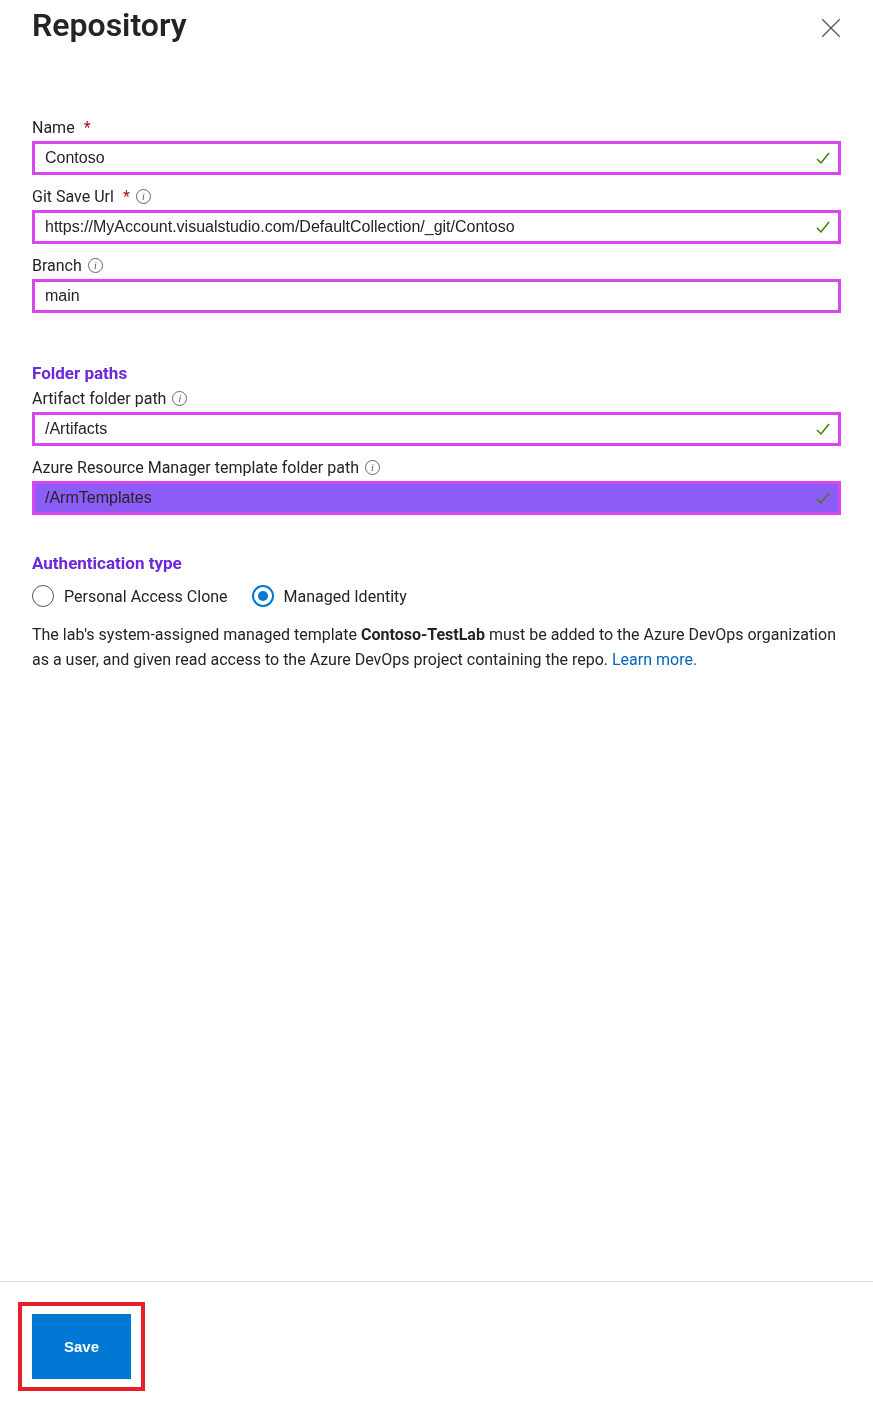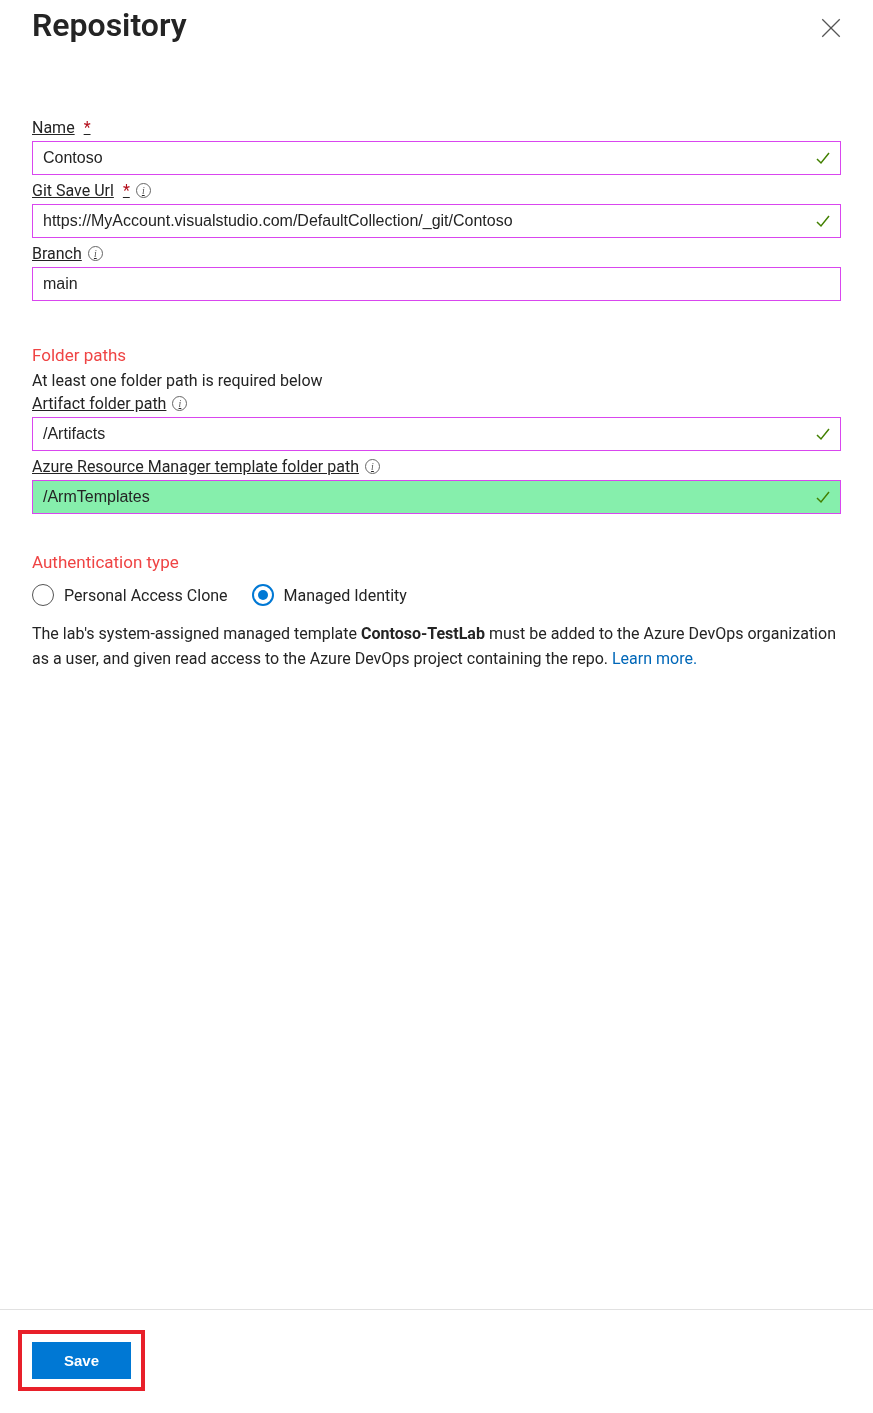--- a/index.html
+++ b/index.html
@@ -27,22 +27,21 @@
     margin: 0;
   }
   .close-x {
     width: 20px;
     height: 20px;
     margin-top: 12px;
     cursor: pointer;
     color: #555;
   }
   .field {
-    margin-bottom: 6px;
-    text-decoration: underline;
+    margin-bottom: 12px;
   }
   .field-label {
     font-size: 16px;
     color: #242424;
     display: flex;
     align-items: center;
     gap: 6px;
     margin-bottom: 4px;
   }
   .star { color: #b40e1b; margin-left: 3px; }
@@ -60,44 +59,45 @@
     color: #555;
     line-height: 1;
   }
   .input-wrap {
     position: relative;
     width: 100%;
   }
   .text-input {
     width: 100%;
     height: 34px;
-    border: 1px solid #d946ef;
+    border: 3px solid #d946ef;
     padding: 4px 36px 4px 10px;
     font-size: 16px;
     color: #242424;
     outline: none;
     background: #fff;
   }
   .text-input.highlight {
-    background: #86efac;
+    background: #8b5cf6;
   }
   .check-icon {
     position: absolute;
     right: 10px;
     top: 50%;
     transform: translateY(-50%);
     width: 16px;
     height: 16px;
     color: #428000;
   }
   .section-gap { height: 38px; }
   .section-title {
     font-size: 17px;
-    color: #ef4444;
+    color: #6d28d9;
     margin: 0 0 6px 0;
+    font-weight: bold;
   }
   .helper-text {
     font-size: 16px;
     color: #242424;
     margin-bottom: 4px;
   }
   .auth-section { margin-top: 38px; }
   .radio-row {
     display: flex;
     align-items: center;
@@ -145,21 +145,21 @@
   }
   .save-wrap {
     display: inline-block;
     border: 4px solid #e8202a;
     padding: 8px 10px;
   }
   .save-btn {
     background: #0078d4;
     color: #fff;
     border: none;
-    padding: 10px 32px;
+    padding: 24px 32px;
     font-size: 15px;
     font-weight: 600;
     cursor: pointer;
   }
 </style>
 </head>
 <body>
 
 <div class="panel">
   <div class="header">
@@ -203,21 +203,20 @@
       <span class="info-icon">i</span>
     </div>
     <div class="input-wrap">
       <input class="text-input" type="text" value="main" style="">
     </div>
   </div>
 
   <div class="section-gap"></div>
 
   <div class="section-title">Folder paths</div>
-  <div class="helper-text">At least one folder path is required below</div>
 
   <div class="field">
     <div class="field-label">
       <span>Artifact folder path</span>
       <span class="info-icon">i</span>
     </div>
     <div class="input-wrap">
       <input class="text-input" type="text" value="/Artifacts" style="">
       <svg class="check-icon" viewBox="0 0 16 16" fill="none" stroke="currentColor" stroke-width="1.5">
         <polyline points="2,9 6,13 14,3"></polyline>

